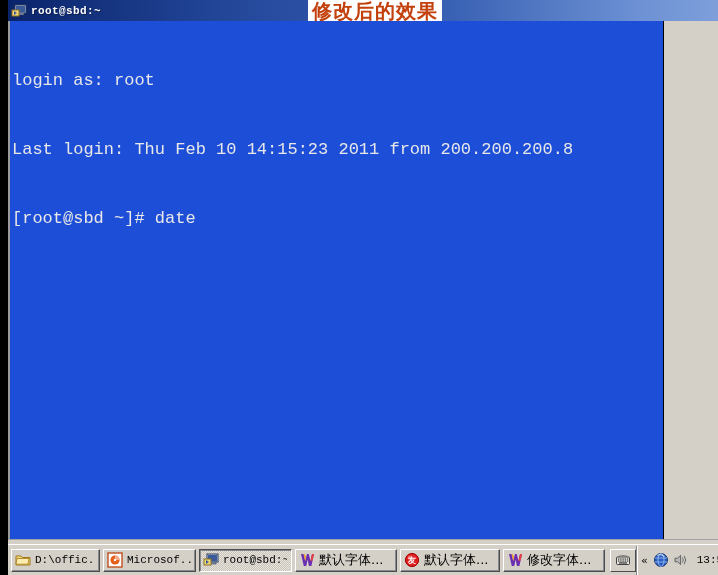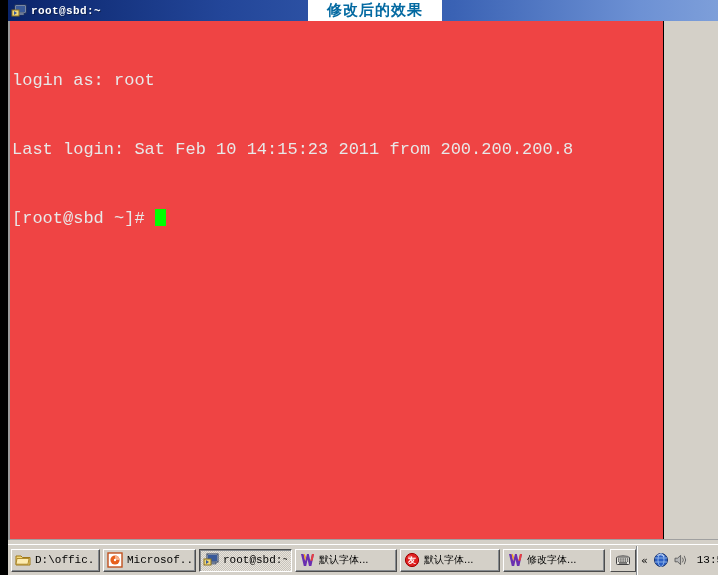--- a/index.html
+++ b/index.html
@@ -61,37 +61,37 @@
     top: 0px;
     width: 134px;
     height: 21px;
     background: #ffffff;
     display: flex;
     align-items: center;
     justify-content: center;
     box-sizing: border-box;
   }
   #annotation-text {
-    color: #0369a1;
+    color: #c2410c;
     font-family: "DejaVu Sans", sans-serif;
-    font-size: 15px;
+    font-size: 20px;
     font-weight: bold;
     line-height: 1;
     white-space: nowrap;
     letter-spacing: 1px;
   }
 
   
   #terminal {
     position: absolute;
     left: 0;
     top: 21px;
     width: 656px;
     height: 518px;
-    background: #ef4444;
+    background: #1d4ed8;
     box-sizing: border-box;
     border-left: 2px solid #9a9a9a;
     border-right: 1px solid #000;
     overflow: hidden;
     padding: 2px 4px 0 2px;
   }
   #terminal-screen {
     font-family: "Liberation Mono", "DejaVu Sans Mono", monospace;
     font-size: 17px;
     line-height: 23px;
@@ -172,21 +172,21 @@
   }
   .task-label {
     font-family: "Liberation Mono", monospace;
     font-size: 11px;
     color: #000000;
     white-space: nowrap;
     overflow: hidden;
   }
   .task-label.cjk {
     font-family: "DejaVu Sans", sans-serif;
-    font-size: 10px;
+    font-size: 13px;
   }
 
   
   #ime-button {
     height: 23px;
     width: 26px;
     margin-left: 5px;
     background: #d4d0c8;
     border-top: 1px solid #ffffff;
     border-left: 1px solid #ffffff;
@@ -252,22 +252,22 @@
     <div id="title-bar-text">root@sbd:~</div>
 
     <div id="annotation-overlay">
       <span id="annotation-text">修改后的效果</span>
     </div>
   </div>
 
   <div id="terminal">
     <div id="terminal-screen">
       <div class="term-line">login as: root</div>
-      <div class="term-line">Last login: Sat Feb 10 14:15:23 2011 from 200.200.200.8</div>
-      <div class="term-line"><span>[root@sbd ~]# </span><span class="cursor-block"></span></div>
+      <div class="term-line">Last login: Thu Feb 10 14:15:23 2011 from 200.200.200.8</div>
+      <div class="term-line">[root@sbd ~]# date</div>
     </div>
   </div>
 
   <div id="terminal-bottom-edge"></div>
 
   <div id="taskbar">
 
     <div class="task-button" style="width:89px;">
       <span class="task-icon">
         <svg width="16" height="16" viewBox="0 0 16 16">

